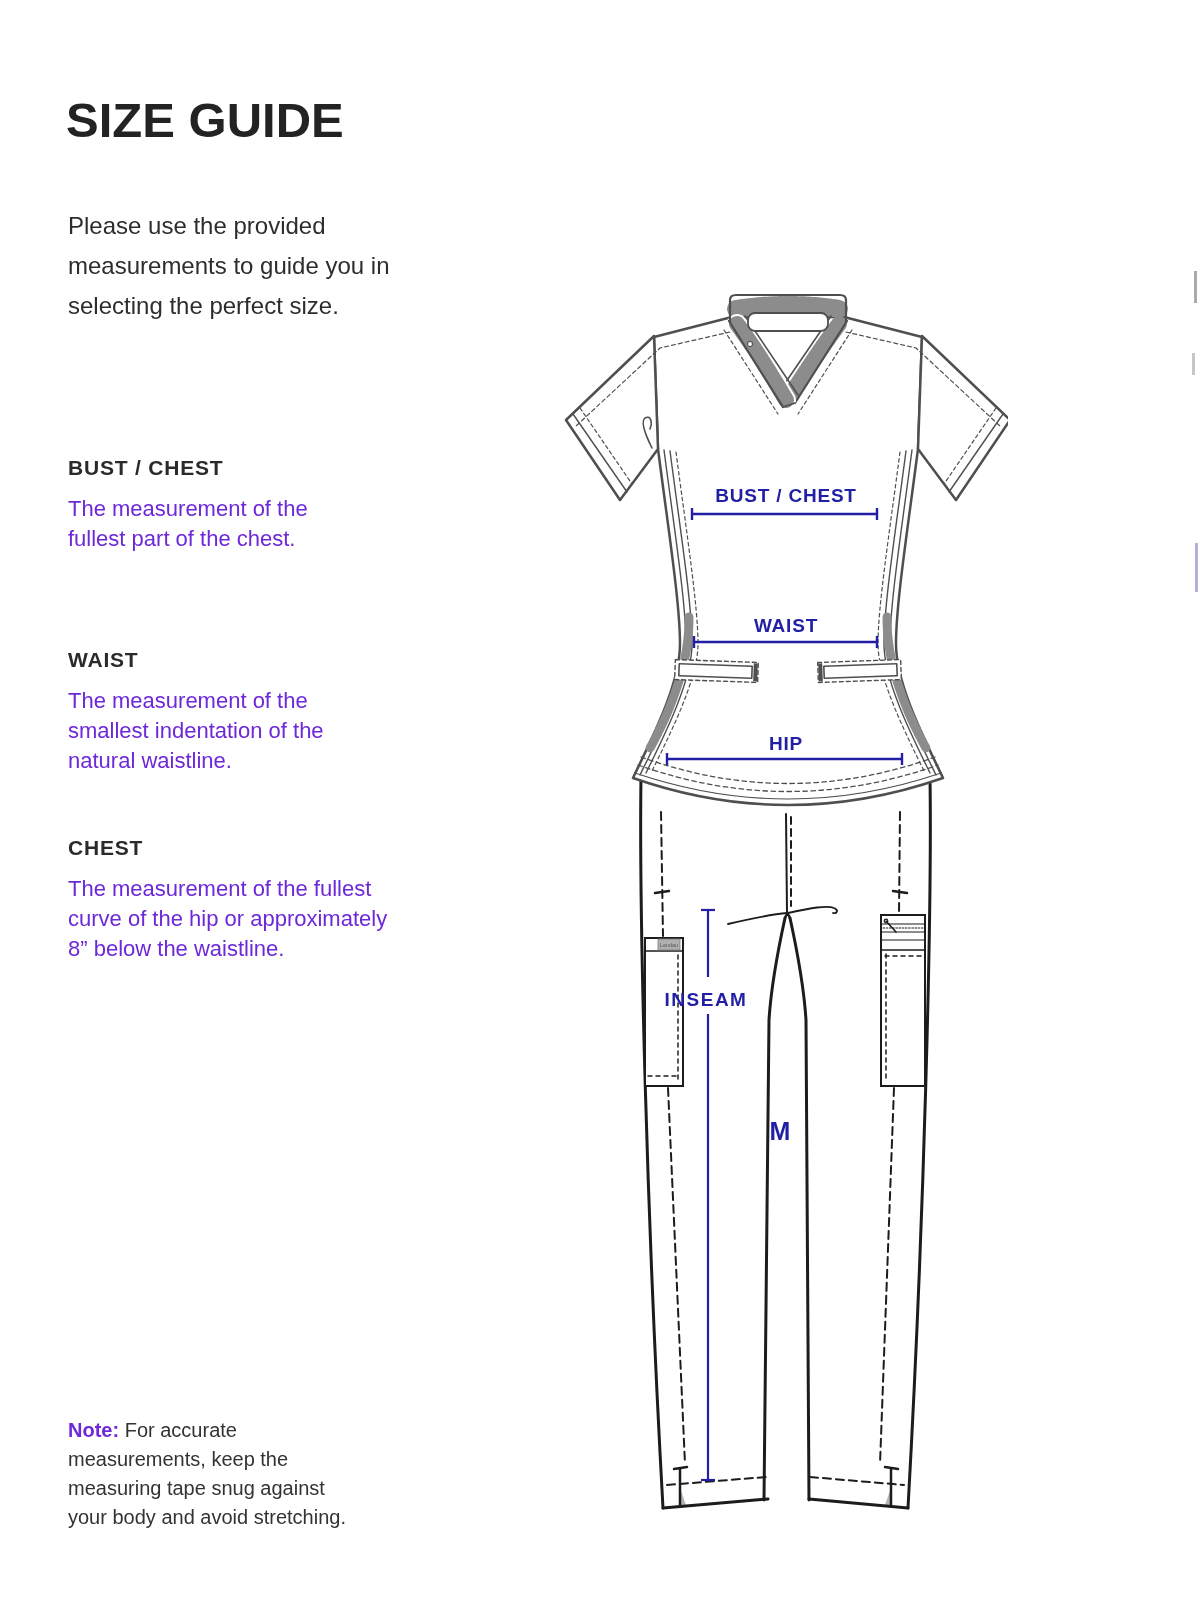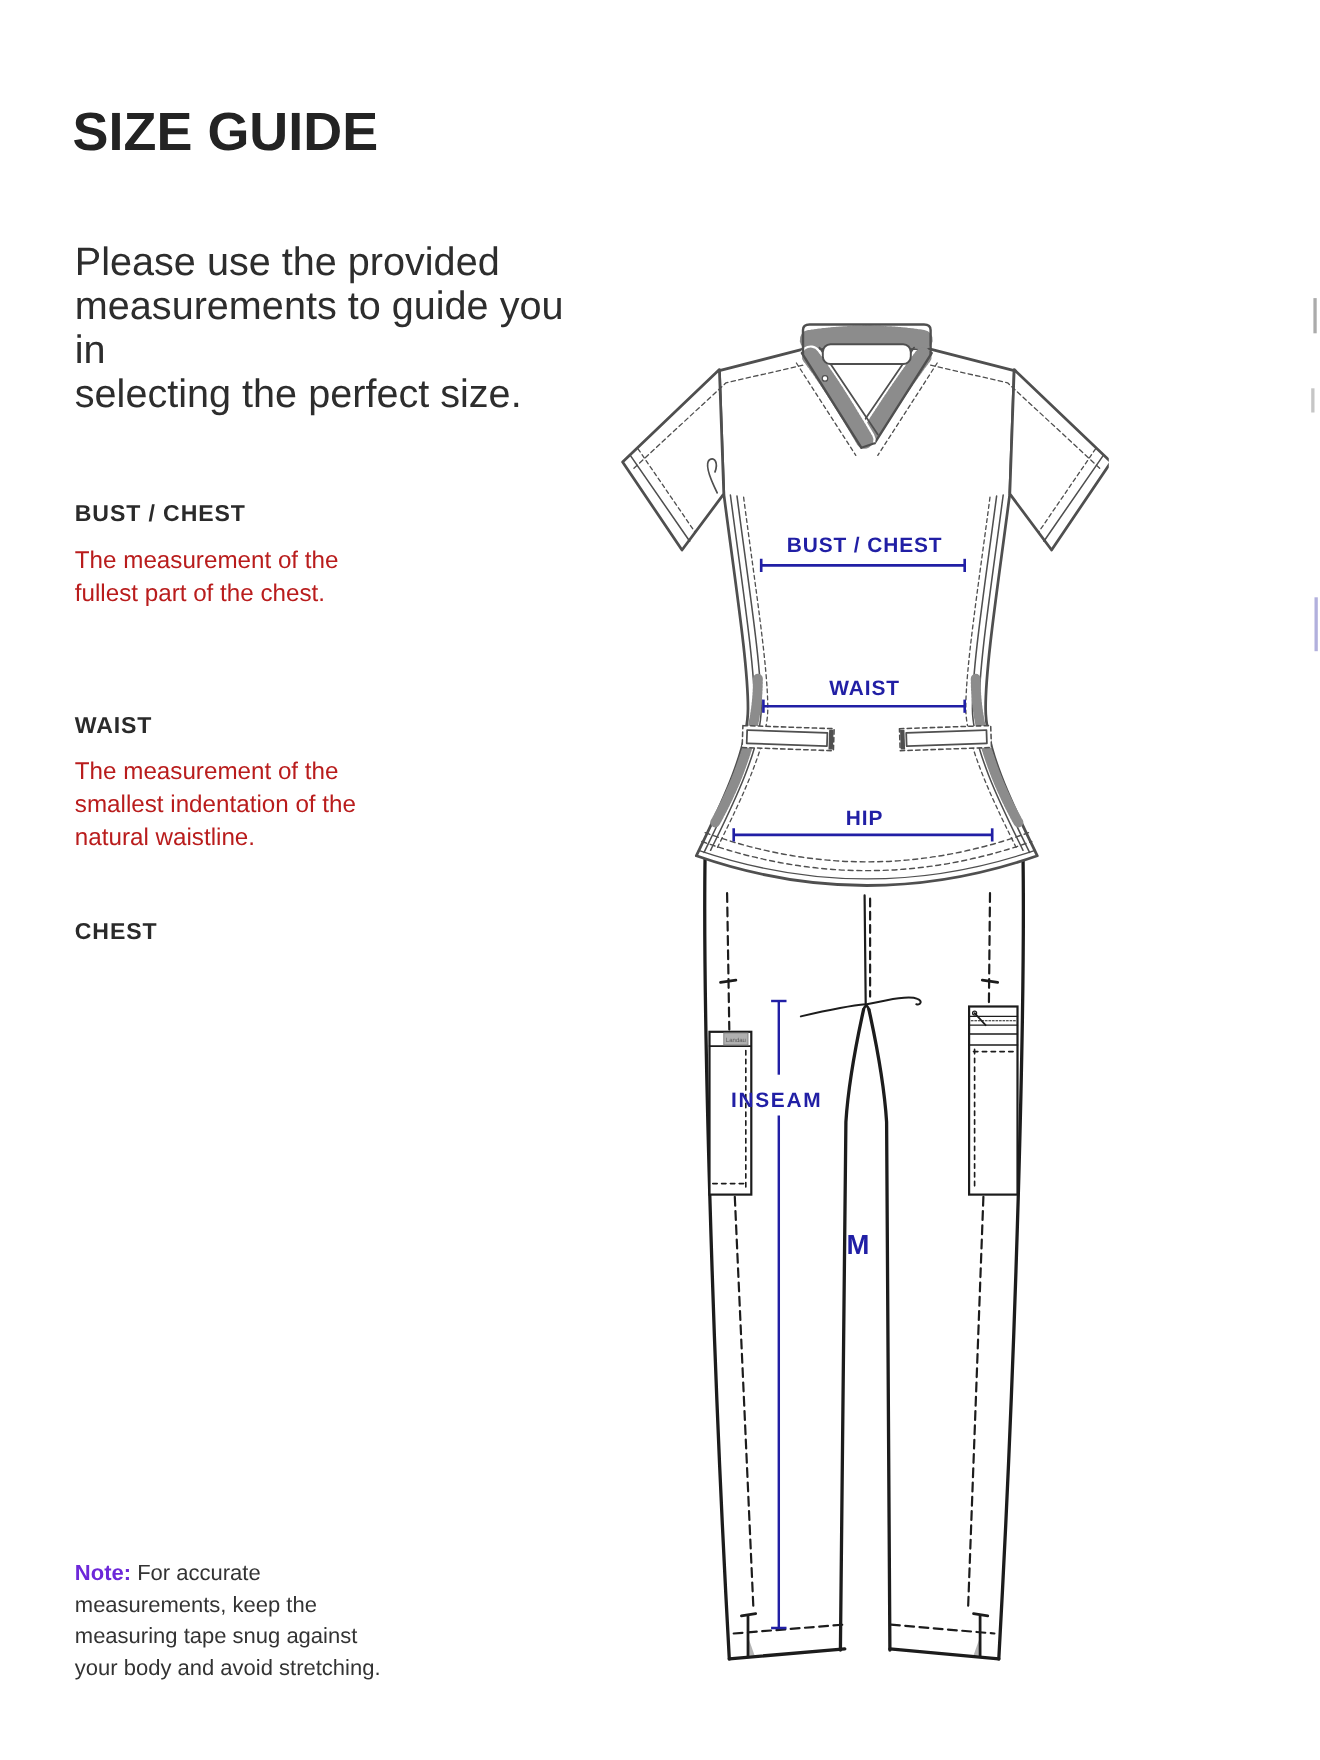--- a/index.html
+++ b/index.html
@@ -6,30 +6,30 @@
   body{
     width:1200px;height:1600px;position:relative;background:#ffffff;
     font-family:"Liberation Sans", sans-serif;color:#2d2d2d;overflow:hidden;
   }
   .abs{position:absolute;}
   .page-title{
     left:66px;top:62px;font-size:49px;font-weight:700;letter-spacing:0px;
     color:#232323;line-height:1.05;
   }
   .intro{
-    left:68px;top:182px;font-size:36px;line-height:40px;color:#2d2d2d;
+    left:68px;top:182px;font-size:24px;line-height:40px;color:#2d2d2d;
     white-space:pre-line;width:460px;
   }
   .sec{left:68px;width:420px;}
   .sec h3{
     margin:0;font-size:21px;font-weight:700;letter-spacing:0.8px;color:#2a2a2a;
     line-height:26px;
   }
   .sec p{
-    margin:13px 0 0 0;font-size:22px;line-height:30px;color:#b91c1c;
+    margin:13px 0 0 0;font-size:22px;line-height:30px;color:#6d28d9;
     white-space:pre-line;
   }
   .note{
     left:68px;top:1396px;width:340px;font-size:20px;line-height:29px;color:#333333;
   }
   .note strong{color:#6d28d9;font-weight:700;}
   .note span{white-space:pre-line;}
   .diagram-wrap{left:528px;top:272px;width:480px;height:1280px;}
   svg text{font-family:"Liberation Sans", sans-serif;}
   .blue-label{fill:#211fa5;font-weight:700;}
@@ -55,20 +55,23 @@
 
 <div class="abs sec" style="top:647px">
   <h3>WAIST</h3>
   <p>The measurement of the
 smallest indentation of the
 natural waistline.</p>
 </div>
 
 <div class="abs sec" style="top:835px">
   <h3>CHEST</h3>
+  <p>The measurement of the fullest
+curve of the hip or approximately
+8” below the waistline.</p>
 </div>
 
 <div class="abs sec" style="top:1040px">
 </div>
 
 <p class="abs note"><strong>Note:</strong> <span>For accurate
 measurements, keep the
 measuring tape snug against
 your body and avoid stretching.</span></p>
 

